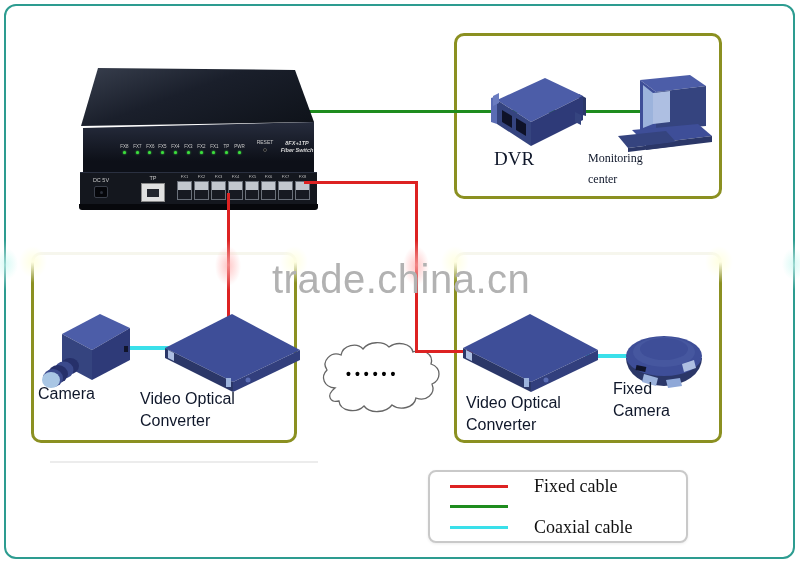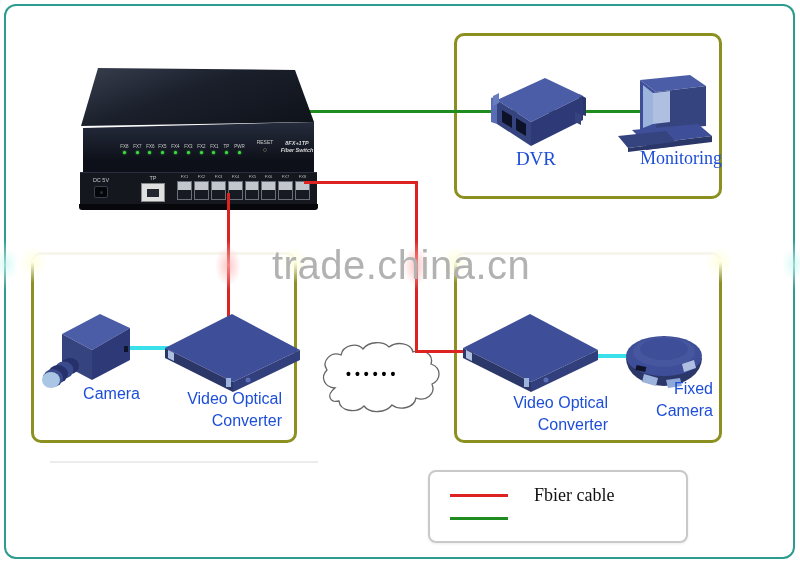--- a/index.html
+++ b/index.html
@@ -67,37 +67,37 @@
   .sfp-cell { width:14.9px; text-align:center; }
   .sfp-label { font-size:4.5px; color:#b8b8b8; line-height:6px; transform:scale(.9); }
   .sfp-port { width:100%; height:19px; margin-top:1px; border:1px solid #6a707a;
     background:linear-gradient(#c2c7ce 0 45%, #171a22 45%); }
 
   
   .dev { position:absolute; z-index:40; }
 
   
   .band { position:absolute; left:0; top:240px; width:800px; height:50px; background:rgba(255,255,255,.92); z-index:50; }
-  .watermark { position:absolute; left:272px; top:243px; font-size:40px; color:#b2b2b2;
+  .watermark { position:absolute; left:272px; top:257px; font-size:40px; color:#b2b2b2;
     letter-spacing:.5px; z-index:53; font-family:"Liberation Sans",sans-serif; }
   .glow { position:absolute; z-index:51; }
   .g-olive { width:28px; height:32px; background:radial-gradient(closest-side, rgba(255,255,225,.95), rgba(255,255,225,0)); }
   .g-red { width:26px; height:40px; background:radial-gradient(closest-side, rgba(255,195,195,.95), rgba(255,195,195,0)); }
   .g-teal { width:24px; height:32px; background:radial-gradient(closest-side, rgba(215,250,245,.95), rgba(215,250,245,0)); }
   .band-line { position:absolute; z-index:52; }
   .bl-olive { width:3px; height:28px; top:262px; background:linear-gradient(to bottom, rgba(139,144,33,0), #8b9021 75%); }
   .bl-red { width:3px; height:50px; top:240px; background:linear-gradient(to bottom, #dd2222, rgba(221,34,34,.4) 50%, #dd2222); }
   .bl-teal { width:2px; height:50px; top:240px; background:linear-gradient(to bottom, #2d9c90, rgba(45,156,144,.35) 50%, #2d9c90); }
 
   
-  .lbl { position:absolute; text-align:right; color:#1d4ed8; z-index:45; }
+  .lbl { position:absolute; text-align:left; color:#0f172a; z-index:45; }
   .lbl-serif { font-family:"Liberation Serif", serif; }
   .lbl-sans  { font-family:"Liberation Sans", sans-serif; }
   #lbl-dvr { left:494px; top:148px; width:62px; font-size:19px; }
-  #lbl-monitoring { left:608px; top:148px; width:114px; font-size:18px; line-height:21px; }
+  #lbl-monitoring { left:588px; top:148px; width:114px; font-size:12px; line-height:21px; }
   #lbl-fixed-cam { left:38px; top:383px; width:102px; font-size:16px; line-height:21px; }
   #lbl-conv-left { left:140px; top:388px; width:142px; font-size:16px; line-height:22px; }
   #lbl-conv-right { left:466px; top:392px; width:142px; font-size:16px; line-height:22px; }
   #lbl-dome { left:613px; top:378px; width:100px; font-size:16px; line-height:22px; }
 
   
   .cloud-svg { position:absolute; left:315px; top:340px; z-index:25; }
   .cloud-dots { position:absolute; left:346px; top:366px; z-index:26; font-size:14px; font-weight:bold;
     letter-spacing:4px; color:#000; }
 
@@ -319,40 +319,45 @@
   <div class="band-line bl-olive" style="left:719px;"></div>
   <div class="band-line bl-red" style="left:227px;"></div>
   <div class="band-line bl-red" style="left:415px;"></div>
   <div class="band-line bl-teal" style="left:4px;"></div>
   <div class="band-line bl-teal" style="left:793px;"></div>
   <div class="watermark">trade.china.cn</div>
 
   <div class="lbl lbl-serif" id="lbl-dvr">DVR</div>
   <div class="lbl lbl-serif" id="lbl-monitoring">
     <div>Monitoring</div>
+    <div>center</div>
   </div>
   <div class="lbl lbl-sans" id="lbl-fixed-cam">
     <div>Camera</div>
   </div>
   <div class="lbl lbl-sans" id="lbl-conv-left">
     <div>Video Optical</div>
     <div>Converter</div>
   </div>
   <div class="lbl lbl-sans" id="lbl-conv-right">
     <div>Video Optical</div>
     <div>Converter</div>
   </div>
   <div class="lbl lbl-sans" id="lbl-dome">
     <div>Fixed</div>
     <div>Camera</div>
   </div>
 
   <div class="legend">
     <div class="legend-row">
       <span class="legend-line" style="background: rgb(221, 34, 34);"></span>
-      <span class="legend-label">Fbier cable</span>
+      <span class="legend-label">Fixed cable</span>
     </div>
     <div class="legend-row">
       <span class="legend-line" style="background: rgb(30, 140, 30);"></span>
     </div>
+    <div class="legend-row">
+      <span class="legend-line" style="background: rgb(58, 224, 234);"></span>
+      <span class="legend-label">Coaxial cable</span>
+    </div>
   </div>
 
 </div>
 
 </body></html>

